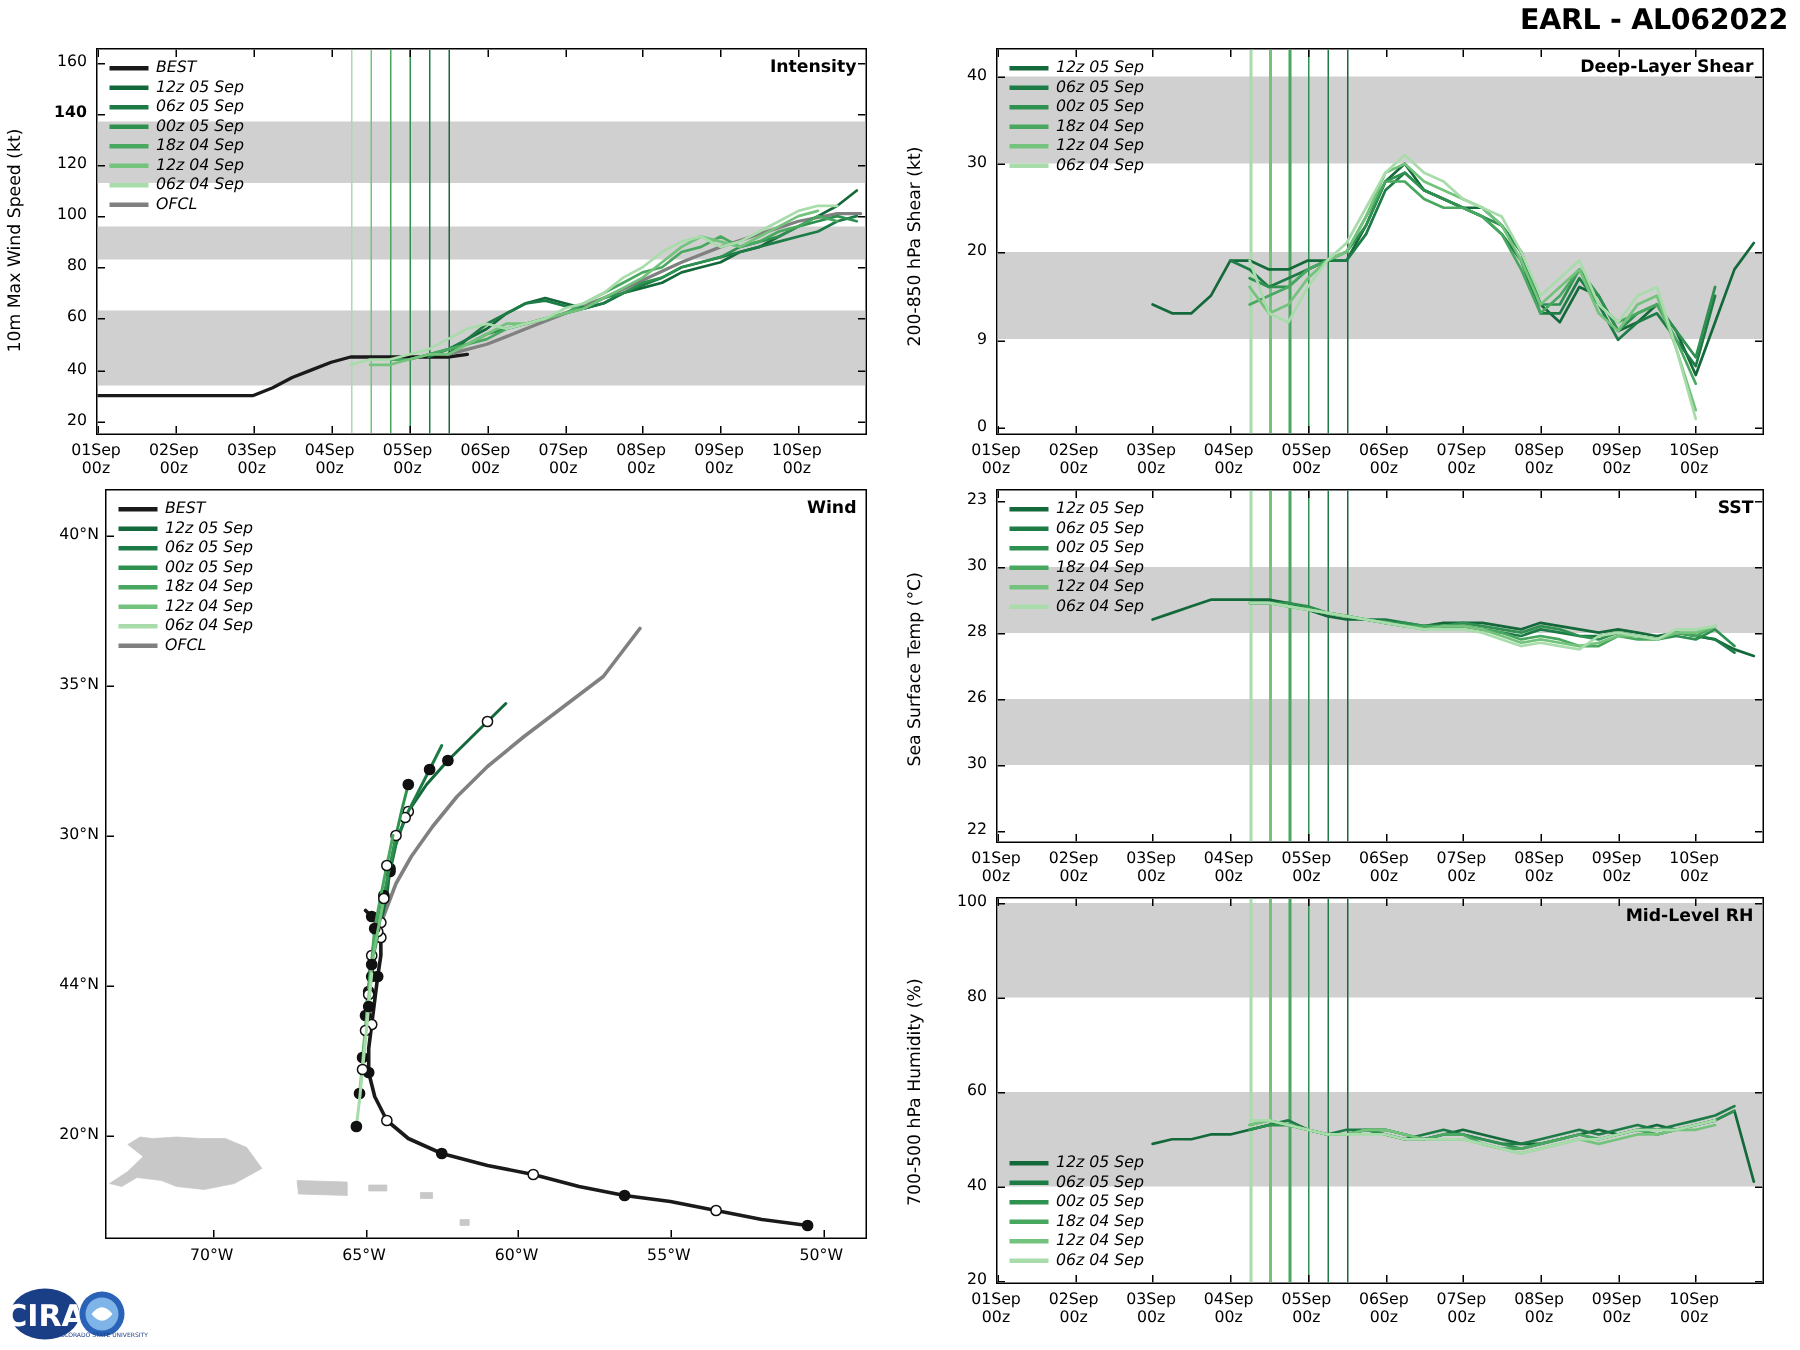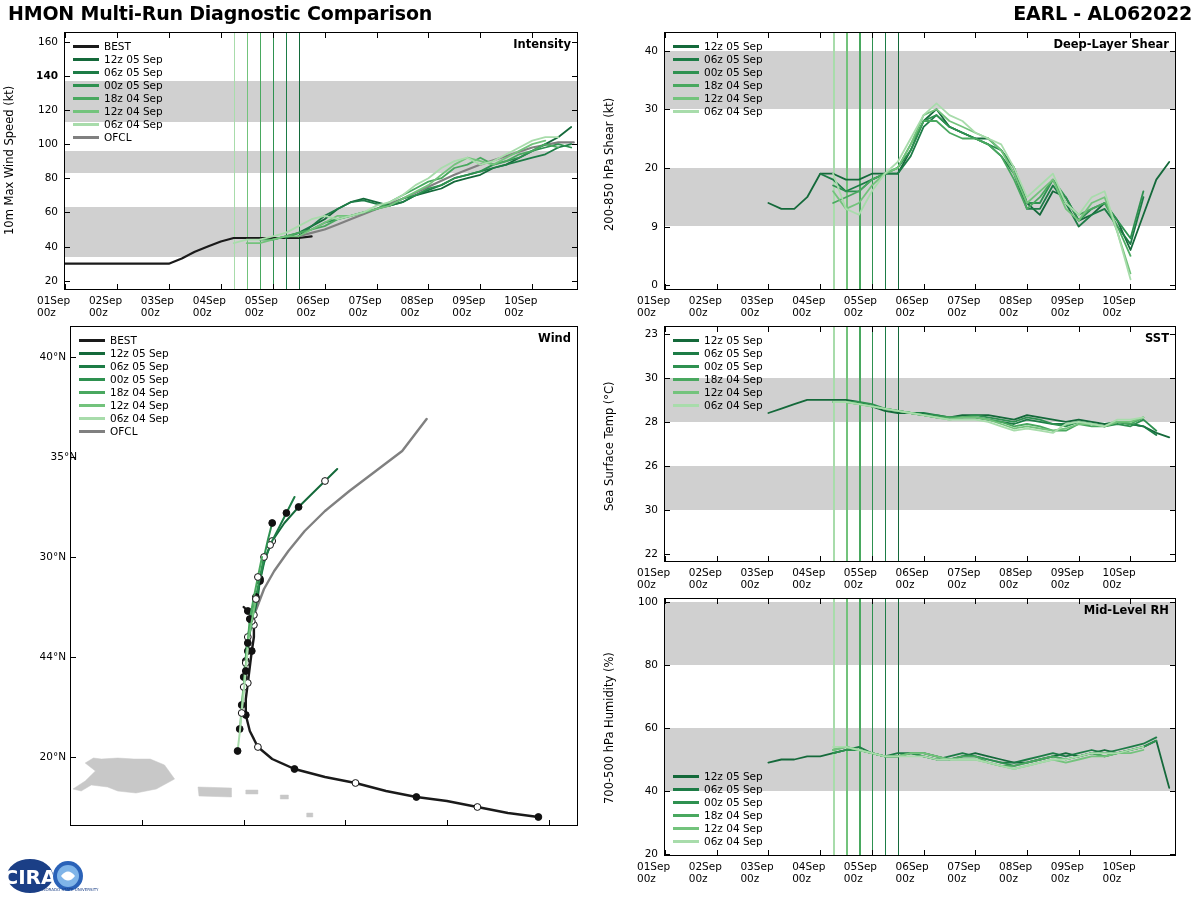--- a/index.html
+++ b/index.html
@@ -22,41 +22,40 @@
   .panel-title{position:absolute;right:6px;top:4px;font-size:11.5px;font-weight:bold;color:#000;z-index:40;}
   .ylab{position:absolute;font-size:11.5px;color:#000;transform-origin:0 0;transform:rotate(-90deg);white-space:nowrap;}
 
   .band{position:absolute;left:0;right:0;background:#d0d0d0;z-index:1;}
   .vline{position:absolute;top:0;bottom:0;width:1.6px;z-index:6;}
 
   .tickx{position:absolute;width:0;border-left:1px solid #000;z-index:8;}
   .ticky{position:absolute;height:0;border-top:1px solid #000;z-index:8;}
 
   .xlabels{position:absolute;font-size:10.5px;color:#000;}
-  .xlabel{position:absolute;text-align:left;width:54px;line-height:12px;}
+  .xlabel{position:absolute;text-align:center;width:54px;line-height:12px;}
   .ylabels{position:absolute;font-size:10.5px;color:#000;}
   .ylabel{position:absolute;text-align:right;width:36px;line-height:11px;}
 
   
   .legend{position:absolute;z-index:30;font-size:10.5px;color:#000;}
   .lg-row{position:relative;height:13px;white-space:nowrap;}
   .lg-line{display:inline-block;width:26px;height:3px;vertical-align:middle;margin-right:5px;}
-  .lg-txt{display:inline-block;vertical-align:middle;line-height:13px;}
+  .lg-txt{display:inline-block;vertical-align:middle;line-height:13px;font-style:italic;}
 
   svg.ov{position:absolute;left:0;top:0;z-index:10;overflow:visible;}
 
   
   .logo{position:absolute;left:6px;top:856px;width:120px;height:40px;}
 </style>
 </head>
 <body>
 <div id="root">
 
 <div class="hdr">
-  <div class="hdr-left">HMON Multi-Run Diagnostic Comparison</div>
   <div class="hdr-right">EARL - AL062022</div>
 </div>
 
 <div id="panels">
       <div class="panel" style="left: 0px; top: 28px; width: 590px; height: 290px;">
         <div class="plot" style="left: 64px; top: 4px; width: 514px; height: 258px;">
           <div class="band" style="top: 174.278px; height: 49.5497px;"></div>
           <div class="band" style="top: 117.894px; height: 22.2119px;"></div>
           <div class="band" style="top: 47.8411px; height: 41.0066px;"></div>
           <div class="vline" style="left: 168.737px; background: rgb(168, 220, 171);"></div>
@@ -224,22 +223,29 @@
             <div class="lg-row"><span class="lg-line" style="background: rgb(73, 168, 95);"></span><span class="lg-txt">18z 04 Sep</span></div>
             <div class="lg-row"><span class="lg-line" style="background: rgb(115, 195, 124);"></span><span class="lg-txt">12z 04 Sep</span></div>
             <div class="lg-row"><span class="lg-line" style="background: rgb(168, 220, 171);"></span><span class="lg-txt">06z 04 Sep</span></div>
             <div class="lg-row"><span class="lg-line" style="background: rgb(128, 128, 128);"></span><span class="lg-txt">OFCL</span></div>
           </div>
         </div>
         <div class="ylabels" style="left: 22px; top: 4px; width: 46px; height: 500px;">
           <div class="ylabel" style="left: 0px; top: 425px; width: 44px;">20°N</div>
           <div class="ylabel" style="left: 0px; top: 325px; width: 44px;">44°N</div>
           <div class="ylabel" style="left: 0px; top: 225px; width: 44px;">30°N</div>
-          <div class="ylabel" style="left: 11px; top: 125px; width: 44px;">35°N</div>
+          <div class="ylabel" style="left: 0px; top: 125px; width: 44px;">35°N</div>
           <div class="ylabel" style="left: 0px; top: 25px; width: 44px;">40°N</div>
+        </div>
+        <div class="xlabels" style="left: 70px; top: 509px; width: 508px; height: 16px;">
+          <div class="xlabel" style="left: 44.12px; top: 0px;">70°W</div>
+          <div class="xlabel" style="left: 145.72px; top: 0px;">65°W</div>
+          <div class="xlabel" style="left: 247.32px; top: 0px;">60°W</div>
+          <div class="xlabel" style="left: 348.92px; top: 0px;">55°W</div>
+          <div class="xlabel" style="left: 450.52px; top: 0px;">50°W</div>
         </div>
       </div>
       <div class="panel" style="left: 600px; top: 28px; width: 600px; height: 290px;">
         <div class="plot" style="left: 64px; top: 4px; width: 512px; height: 258px;">
           <div class="band" style="top: 134.864px; height: 58.6364px;"></div>
           <div class="band" style="top: 17.5909px; height: 58.6364px;"></div>
           <div class="vline" style="left: 168.081px; background: rgb(168, 220, 171);"></div>
           <div class="vline" style="left: 181.01px; background: rgb(115, 195, 124);"></div>
           <div class="vline" style="left: 193.939px; background: rgb(73, 168, 95);"></div>
           <div class="vline" style="left: 206.869px; background: rgb(46, 145, 80);"></div>

